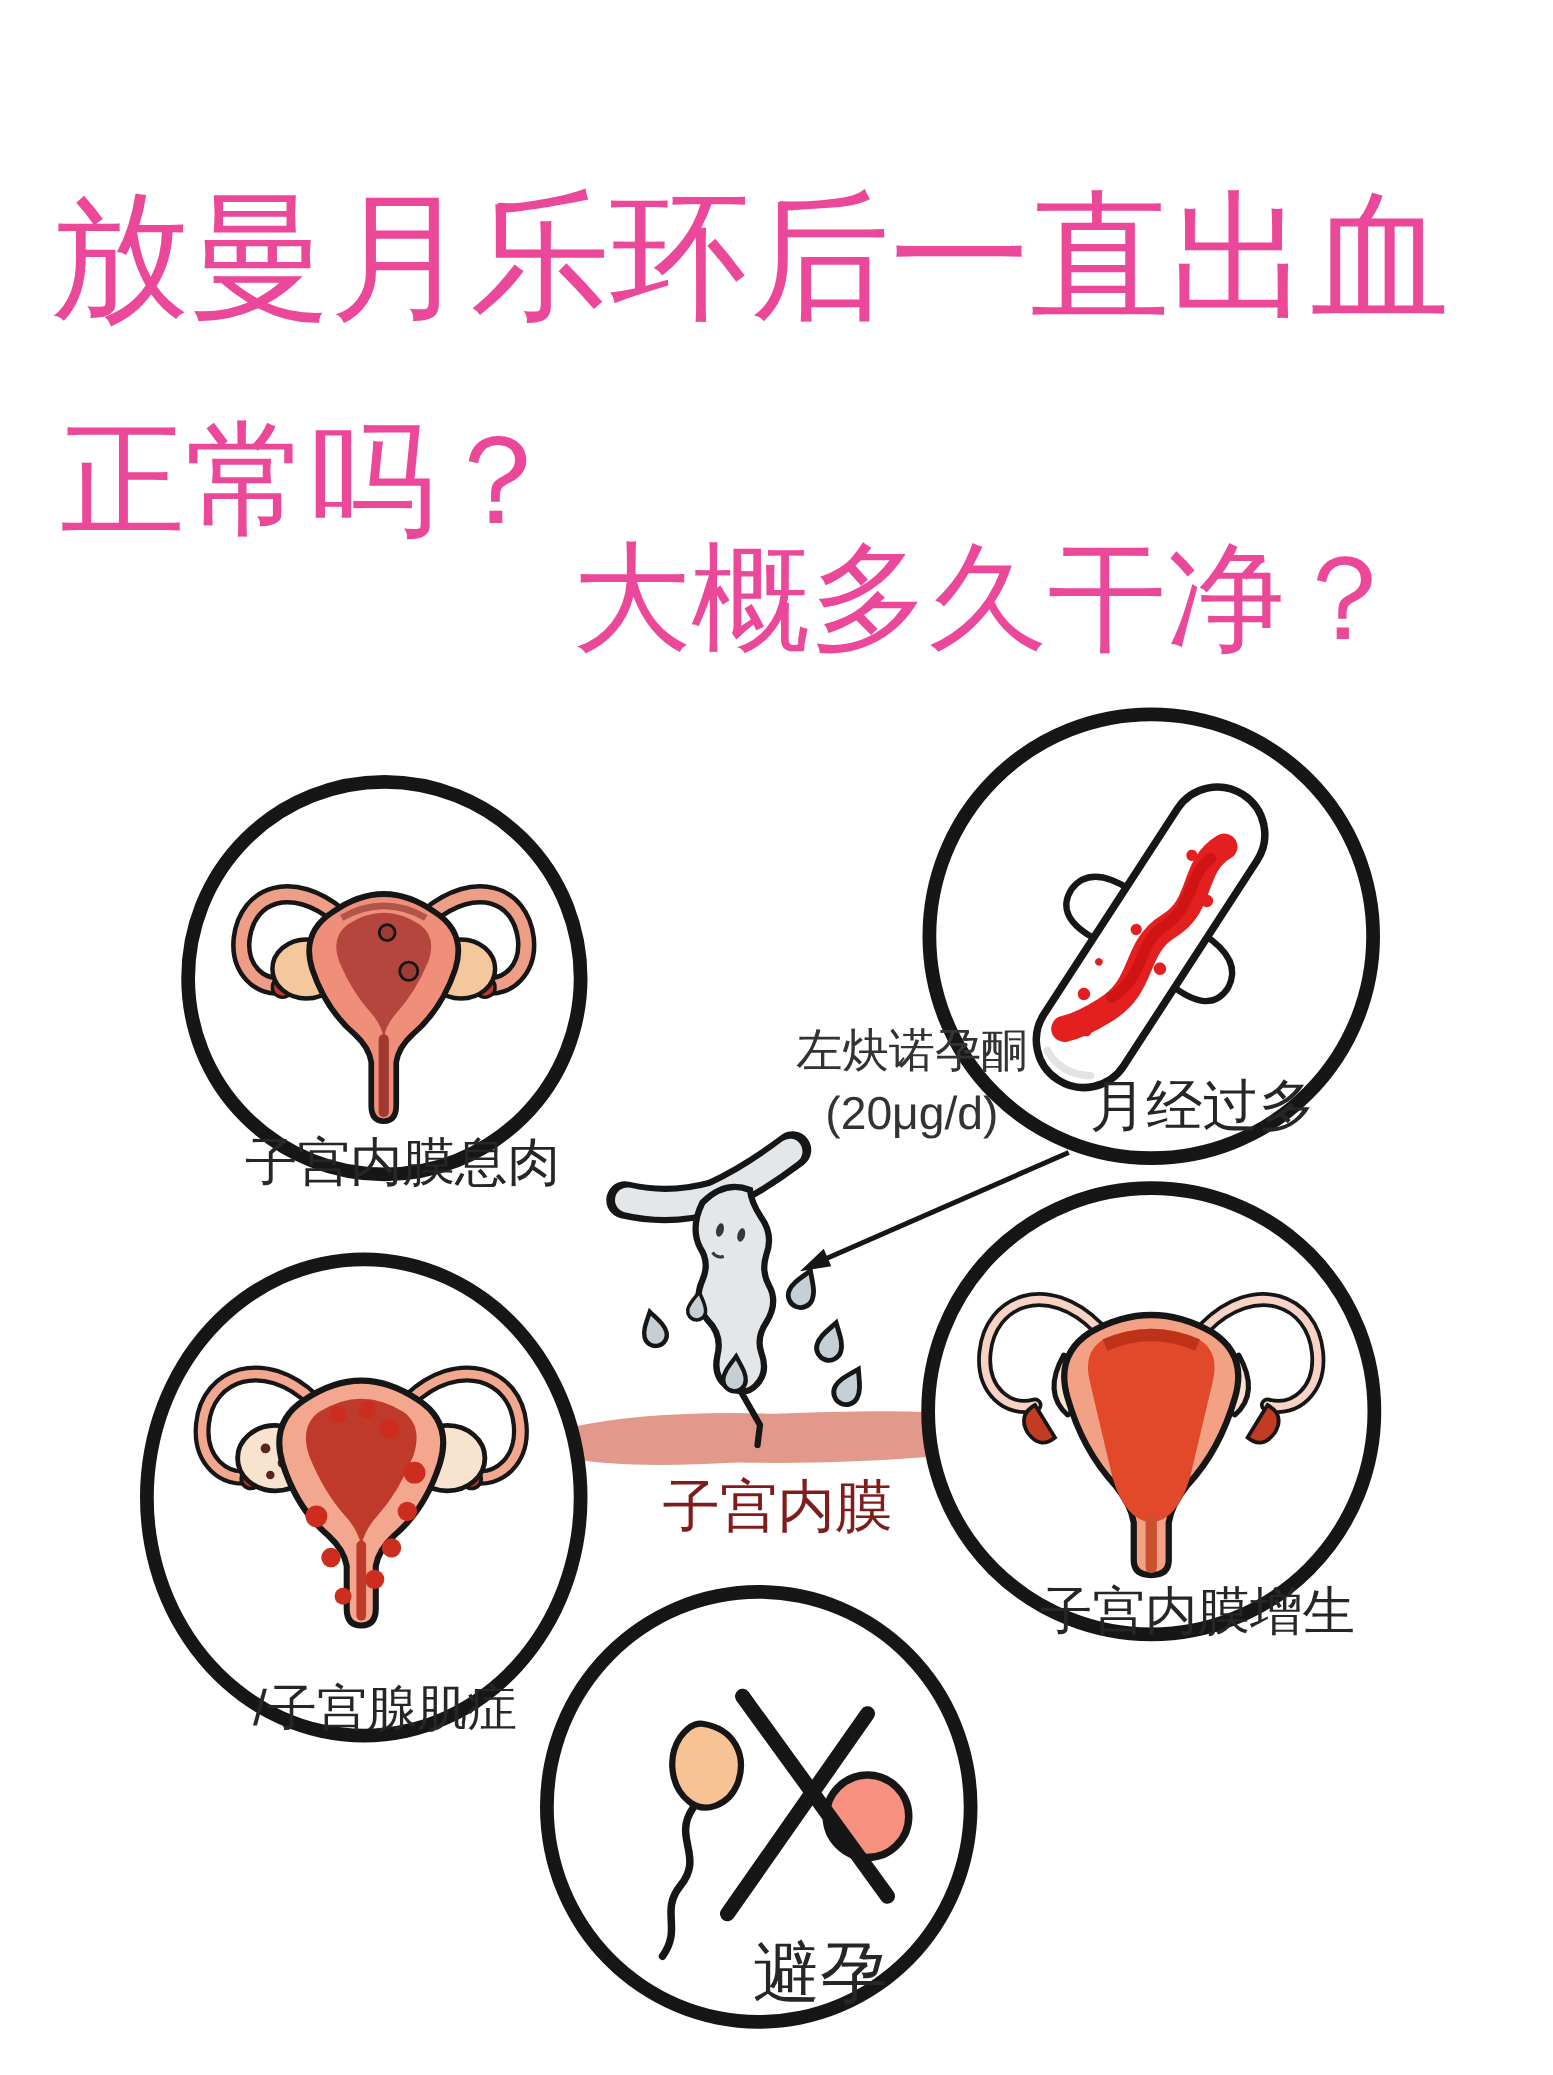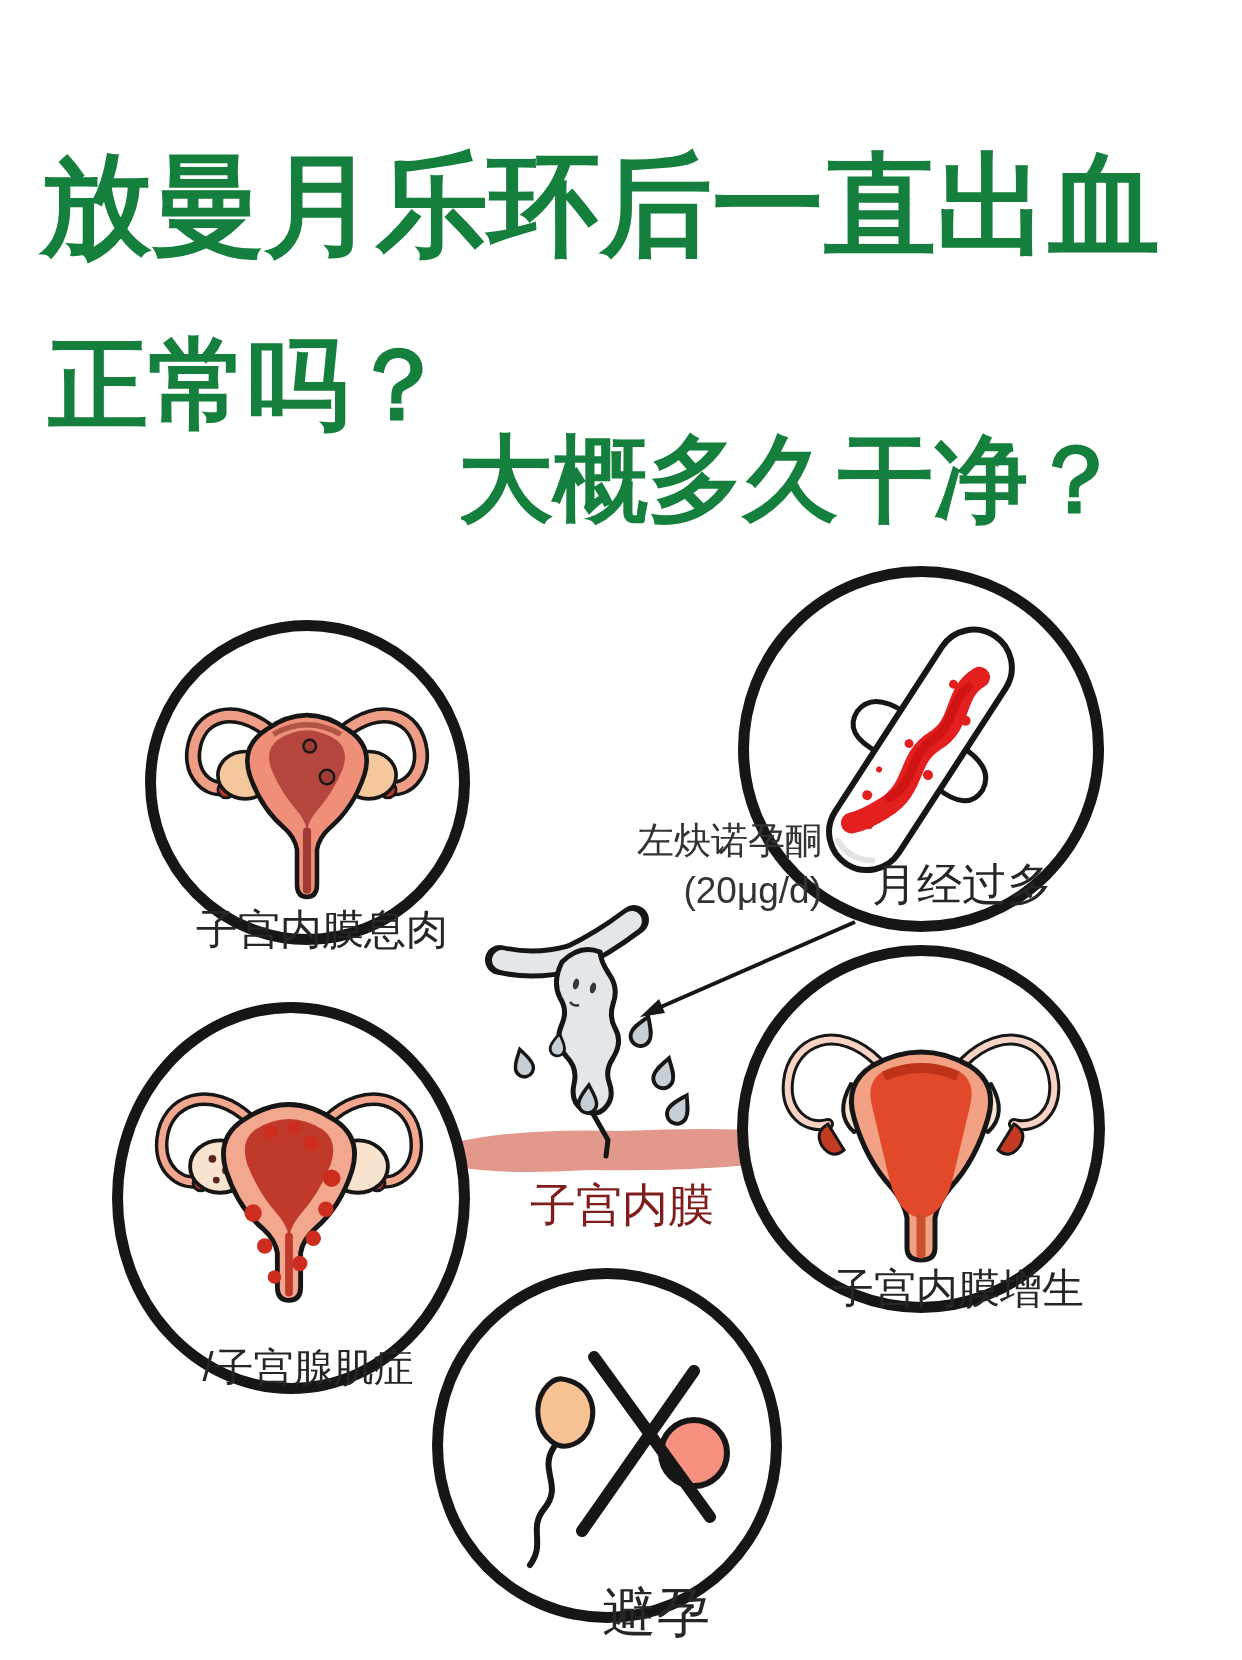--- a/index.html
+++ b/index.html
@@ -1,20 +1,20 @@
 <!DOCTYPE html>
 <html><head>
 <meta charset="utf-8">
 <style>
   html,body{margin:0;padding:0;background:#ffffff;}
   .canvas{
     position:relative;width:1242px;height:1660px;background:#ffffff;overflow:hidden;
     font-family:"Liberation Sans","DejaVu Sans",sans-serif;color:#000;
   }
-  .title{position:absolute;font-weight:700;color:#15803d;white-space:nowrap;line-height:1;}
+  .title{position:absolute;font-weight:400;color:#ec4899;white-space:nowrap;line-height:1;}
   .t1{left:40px;top:150px;font-size:112px;letter-spacing:0px;}
   .t2{left:48px;top:334px;font-size:100px;}
   .t3{left:458px;top:432px;font-size:95px;}
 
   .circle{
     position:absolute;box-sizing:border-box;border:11px solid #161616;
     border-radius:50%;background:#fff;
   }
   .c1{left:145px;top:620px;width:325px;height:325px;}
   .c2{left:738px;top:566px;width:366px;height:366px;}
@@ -25,25 +25,25 @@
 
   .clabel{
     position:absolute;color:#262626;font-weight:500;text-align:center;
     white-space:nowrap;transform:translateX(-50%);line-height:1.18;
   }
   .lab-polyp{left:322px;top:905px;font-size:42px;}
   .lab-meno{left:962px;top:858px;font-size:45px;}
   .lab-endo{left:318px;top:1296px;font-size:40px;}
   .lab-endo2{left:308px;top:1344px;font-size:40px;}
   .lab-hyper{left:958px;top:1264px;font-size:42px;}
-  .lab-birth{left:656px;top:1548px;font-size:54px;margin-top:33px;}
+  .lab-birth{left:656px;top:1548px;font-size:54px;}
   .lab-endometrium{left:622px;top:1178px;font-size:46px;color:#7f1d1d;}
   .lab-hormone{
     position:absolute;left:637px;top:816px;font-size:37px;color:#333;
-    font-weight:500;text-align:right;line-height:1.35;white-space:nowrap;
+    font-weight:500;text-align:center;line-height:1.35;white-space:nowrap;
   }
   .centerart{position:absolute;left:440px;top:810px;}
 </style>
 </head>
 <body>
 
 <div class="canvas">
 
   <div class="title t1">放曼月乐环后一直出血</div>
   <div class="title t2">正常吗？</div>

